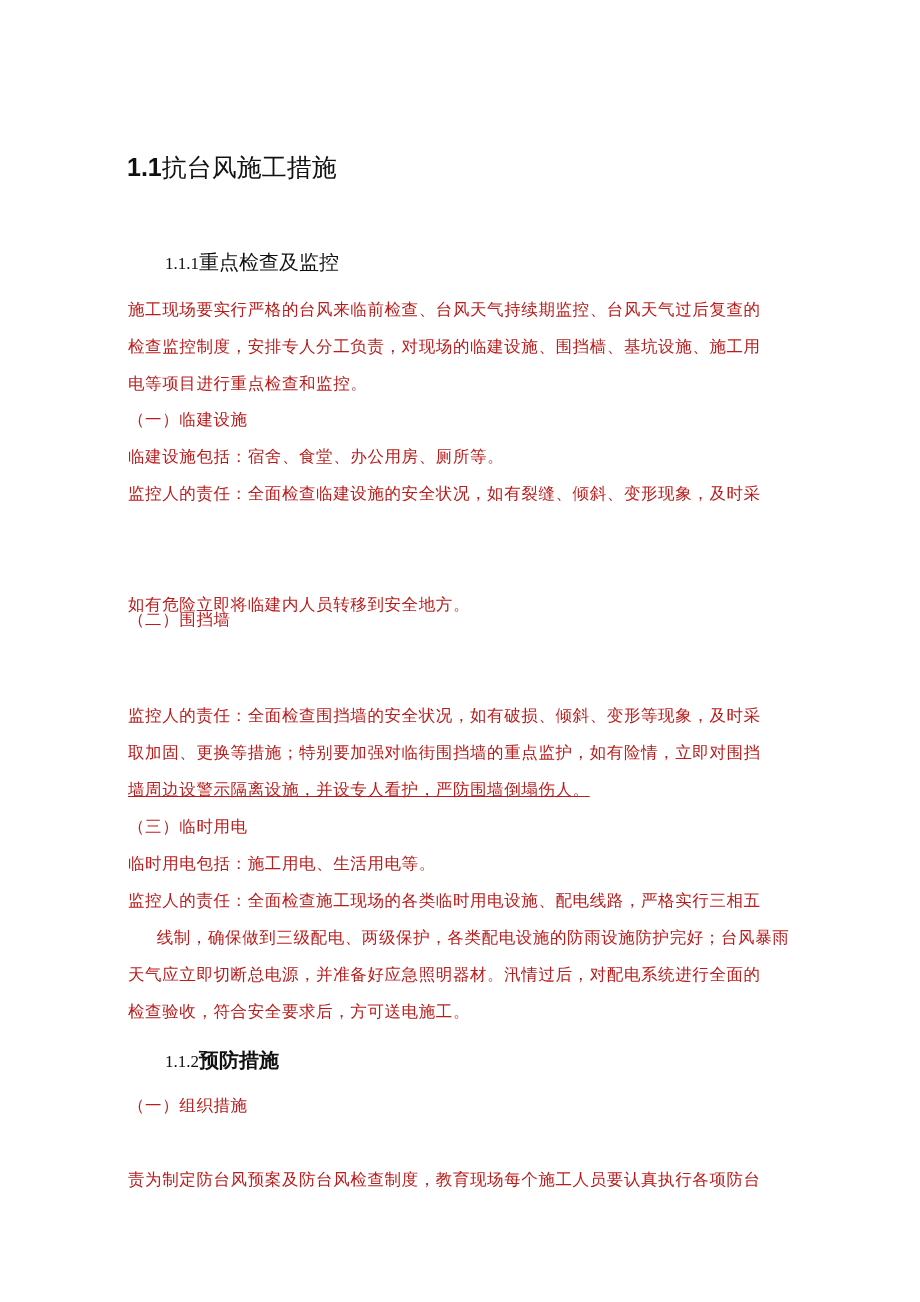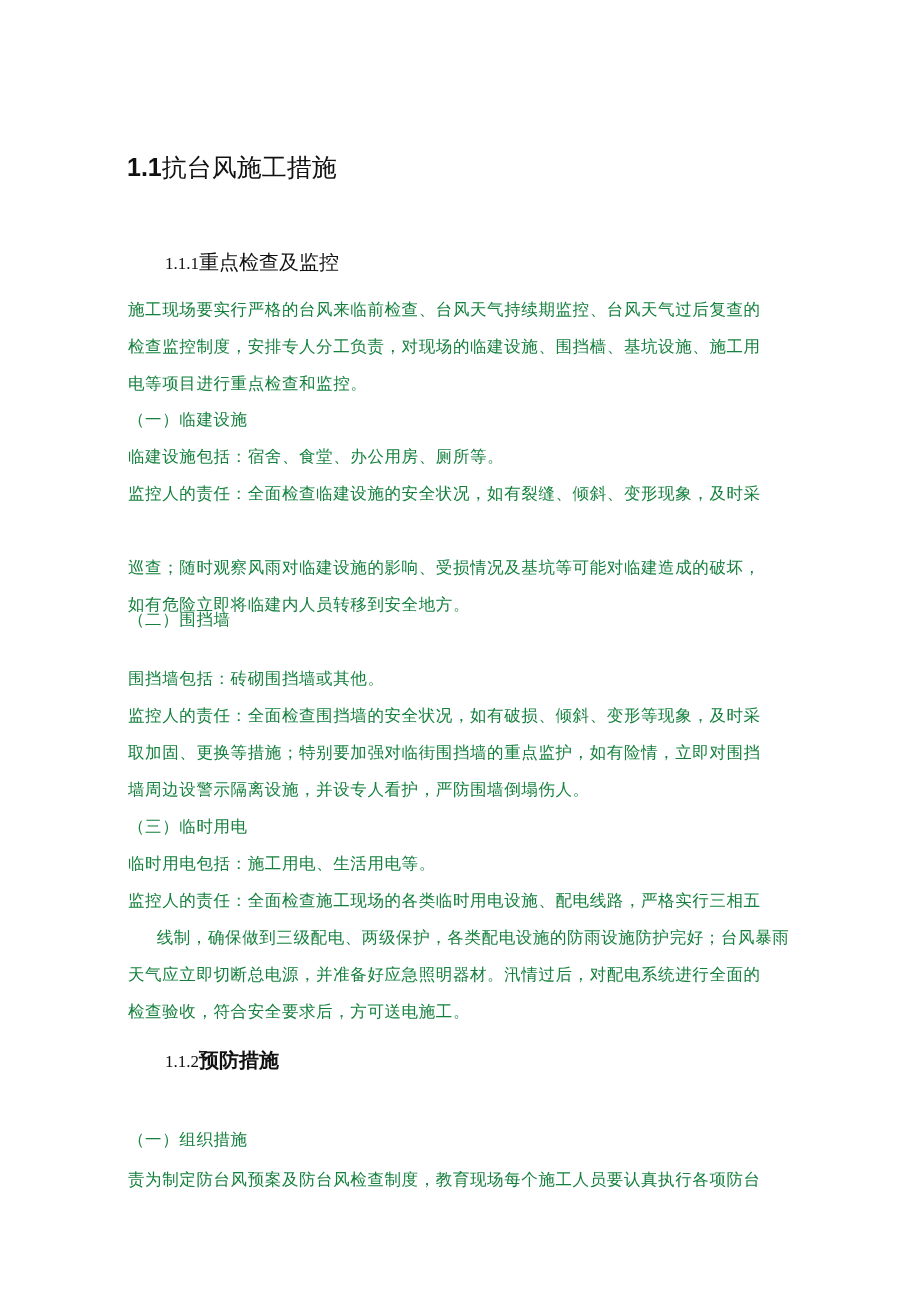--- a/index.html
+++ b/index.html
@@ -5,55 +5,53 @@
   html, body { margin: 0; padding: 0; background: #ffffff; }
   body { width: 920px; height: 1302px; position: relative; overflow: hidden;
          font-family: "DejaVu Sans", "Liberation Sans", sans-serif; color: #1a1a1a; }
   .page { position: absolute; left: 0; top: 0; width: 920px; height: 1122px; background: #fff; }
   .h1 { position: absolute; left: 127px; top: 150px; font-size: 25px; line-height: 34px; white-space: nowrap; color: #111; }
   .h1 .num { font-family: "Liberation Sans", sans-serif; font-weight: bold; }
   .h2 { position: absolute; left: 165px; font-size: 20px; line-height: 24px; white-space: nowrap; color: #111; }
   .h2 .num { font-family: "Liberation Serif", serif; font-size: 17px; }
   .h2.bold .txt { font-weight: bold; }
   .line { position: absolute; left: 128px; width: 690px; font-size: 16.5px; line-height: 24px;
-          white-space: nowrap; color: #15803d; letter-spacing: 0.6px; }
+          white-space: nowrap; color: #b91c1c; letter-spacing: 0.6px; }
 </style>
 </head>
 <body>
 
 <div class="page">
 
   <div class="h1">
     <span class="num">1.1</span><span>抗台风施工措施</span>
   </div>
 
   <div class="h2" style="top:250px;">
     <span class="num">1.1.1</span><span class="txt">重点检查及监控</span>
   </div>
 
   <div class="line" style="top:298px;">施工现场要实行严格的台风来临前检查、台风天气持续期监控、台风天气过后复查的</div>
   <div class="line" style="top:335px;">检查监控制度，安排专人分工负责，对现场的临建设施、围挡樯、基坑设施、施工用</div>
   <div class="line" style="top:372px;">电等项目进行重点检查和监控。</div>
   <div class="line" style="top:408px;">（一）临建设施</div>
   <div class="line" style="top:445px;">临建设施包括：宿舍、食堂、办公用房、厕所等。</div>
   <div class="line" style="top:482px;">监控人的责任：全面检查临建设施的安全状况，如有裂缝、倾斜、变形现象，及时采</div>
-  <div class="line" style="top:556px;">巡查；随时观察风雨对临建设施的影响、受损情况及基坑等可能对临建造成的破坏，</div>
   <div class="line" style="top:593px;">如有危险立即将临建内人员转移到安全地方。</div>
   <div class="line" style="top:608px;">（二）围挡墙</div>
-  <div class="line" style="top:667px;">围挡墙包括：砖砌围挡墙或其他。</div>
   <div class="line" style="top:704px;">监控人的责任：全面检查围挡墙的安全状况，如有破损、倾斜、变形等现象，及时采</div>
   <div class="line" style="top:741px;">取加固、更换等措施；特别要加强对临街围挡墙的重点监护，如有险情，立即对围挡</div>
-  <div class="line" style="top:778px;">墙周边设警示隔离设施，并设专人看护，严防围墙倒塌伤人。</div>
+  <div class="line" style="top:778px;text-decoration:underline;">墙周边设警示隔离设施，并设专人看护，严防围墙倒塌伤人。</div>
   <div class="line" style="top:815px;">（三）临时用电</div>
   <div class="line" style="top:852px;">临时用电包括：施工用电、生活用电等。</div>
   <div class="line" style="top:889px;">监控人的责任：全面检查施工现场的各类临时用电设施、配电线路，严格实行三相五</div>
   <div class="line" style="top:926px;text-align:center;">线制，确保做到三级配电、两级保护，各类配电设施的防雨设施防护完好；台风暴雨</div>
   <div class="line" style="top:963px;">天气应立即切断总电源，并准备好应急照明器材。汛情过后，对配电系统进行全面的</div>
   <div class="line" style="top:1000px;">检查验收，符合安全要求后，方可送电施工。</div>
 
   <div class="h2 bold" style="top:1048px;">
     <span class="num">1.1.2</span><span class="txt">预防措施</span>
   </div>
 
-  <div class="line" style="top:1094px;margin-top:34px;">（一）组织措施</div>
+  <div class="line" style="top:1094px;">（一）组织措施</div>
   <div class="line" style="top:1168px;">责为制定防台风预案及防台风检查制度，教育现场每个施工人员要认真执行各项防台</div>
 
 </div>
 
 </body></html>

